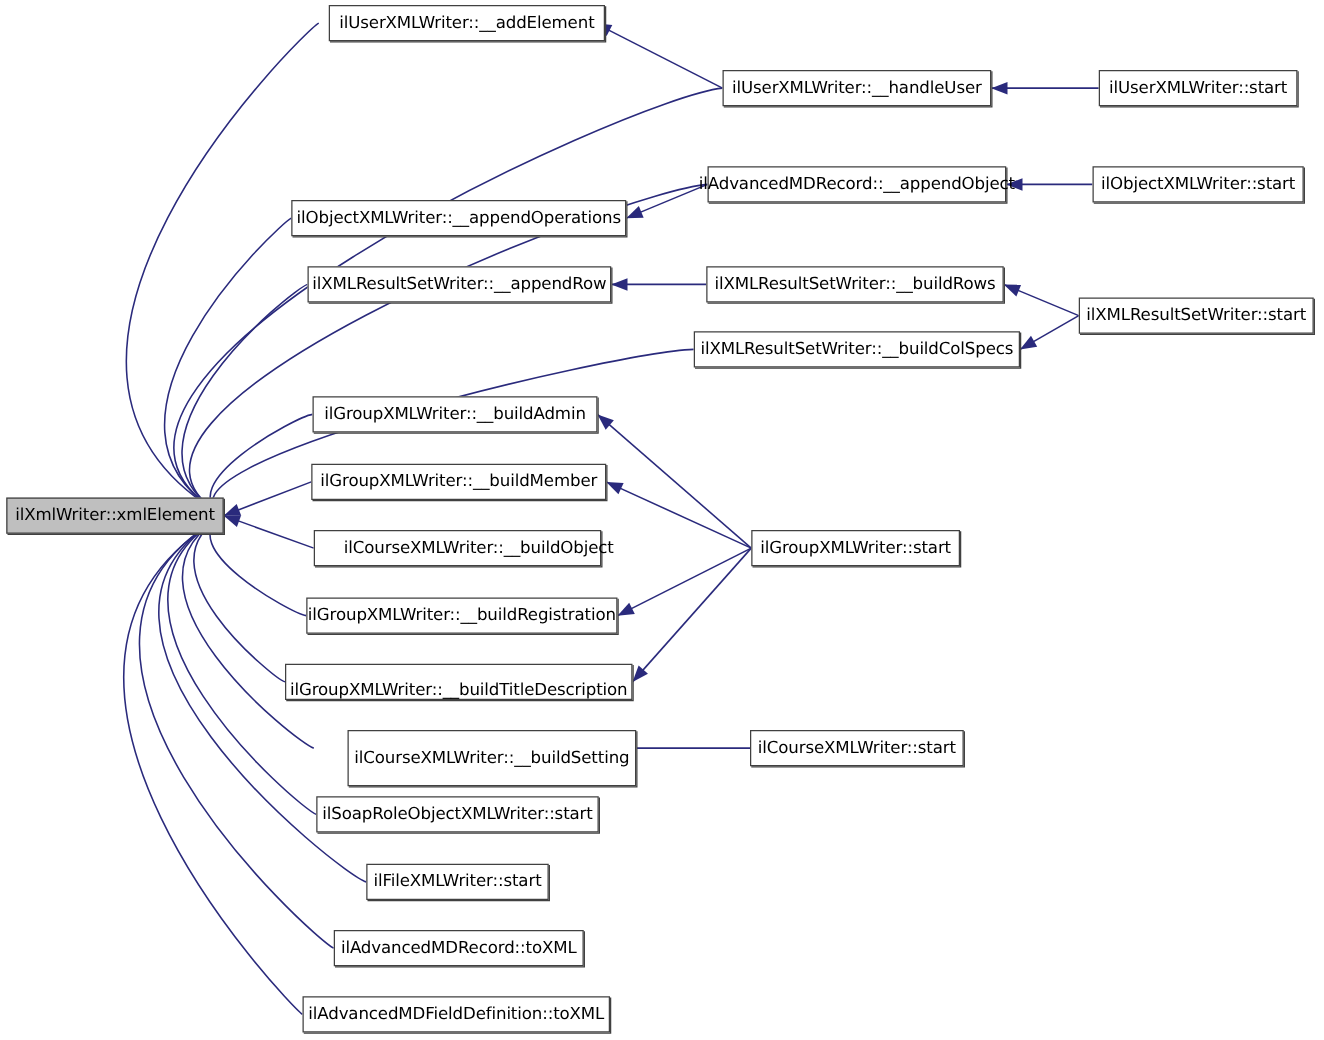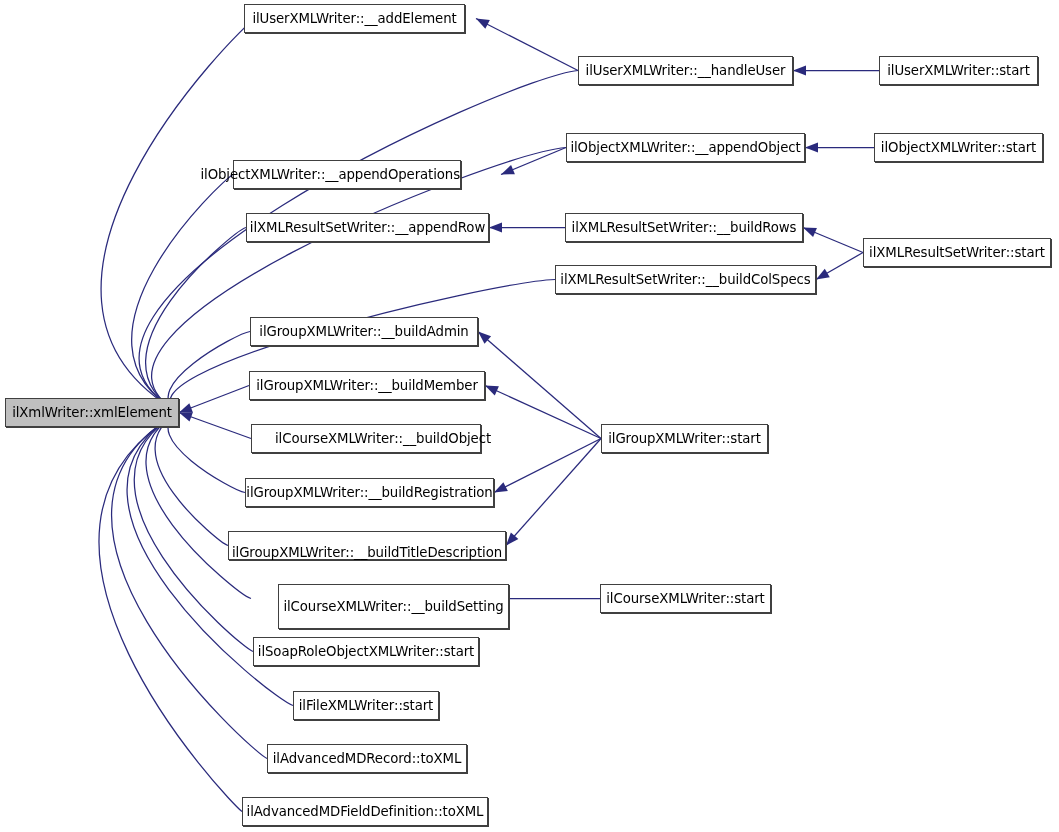--- a/index.html
+++ b/index.html
@@ -90,36 +90,36 @@
       <polygon points="494,492.5 503.3530401236428,482.17911629532006 507.85851886295336,491.1066389824725" fill="#2a2a7c"></polygon>
       <path d="M601,438.5 L506,545.5" fill="none" stroke="#2a2a7c" stroke-width="1.25"></path>
       <polygon points="506,545.5 510.8921153717378,532.459018166196 518.3700631542514,539.0983175992689" fill="#2a2a7c"></polygon>
       <path d="M600,598.5 L482,598.5" fill="none" stroke="#2a2a7c" stroke-width="1.25"></path>
       <polygon points="482,598.5 495,593.5 495,603.5" fill="#2a2a7c"></polygon>
     </svg>
   <div id="node-layer">
       <div class="node root" style="left: 5px; top: 398px; width: 174px; height: 29px;">
         <span class="node-label">ilXmlWriter::xmlElement</span>
       </div>
-      <div class="node" style="left: 244px; top: 4px; width: 221px; height: 29px;">
+      <div class="node" style="left: 263px; top: 4px; width: 221px; height: 29px;">
         <span class="node-label">ilUserXMLWriter::__addElement</span>
       </div>
       <div class="node" style="left: 578px; top: 56px; width: 215px; height: 29px; text-align: right;">
         <span class="node-label">ilUserXMLWriter::__handleUser</span>
       </div>
       <div class="node" style="left: 879px; top: 56px; width: 159px; height: 29px;">
         <span class="node-label">ilUserXMLWriter::start</span>
       </div>
       <div class="node" style="left: 566px; top: 133px; width: 239px; height: 29px;">
-        <span class="node-label">ilObjectXMLWriter::__appendObject</span>
+        <span class="node-label">ilAdvancedMDRecord::__appendObject</span>
       </div>
       <div class="node" style="left: 874px; top: 133px; width: 169px; height: 29px;">
         <span class="node-label">ilObjectXMLWriter::start</span>
       </div>
-      <div class="node" style="left: 233px; top: 160px; width: 228px; height: 29px; justify-content: flex-end;">
+      <div class="node" style="left: 233px; top: 160px; width: 268px; height: 29px;">
         <span class="node-label">ilObjectXMLWriter::__appendOperations</span>
       </div>
       <div class="node" style="left: 246px; top: 213px; width: 243px; height: 29px;">
         <span class="node-label">ilXMLResultSetWriter::__appendRow</span>
       </div>
       <div class="node" style="left: 565px; top: 213px; width: 238px; height: 29px;">
         <span class="node-label">ilXMLResultSetWriter::__buildRows</span>
       </div>
       <div class="node" style="left: 863px; top: 238px; width: 188px; height: 29px;">
         <span class="node-label">ilXMLResultSetWriter::start</span>

